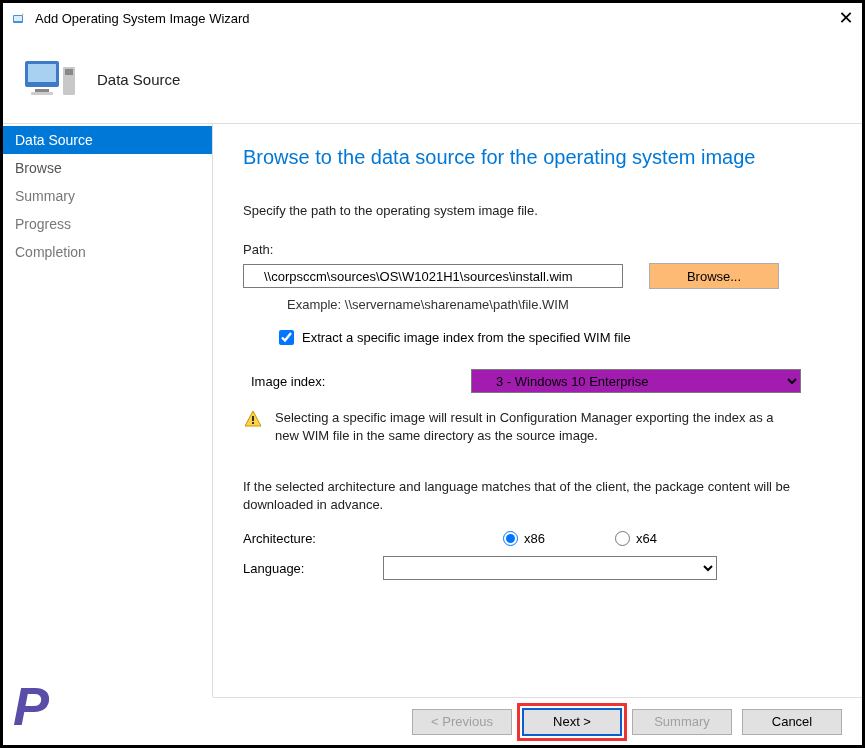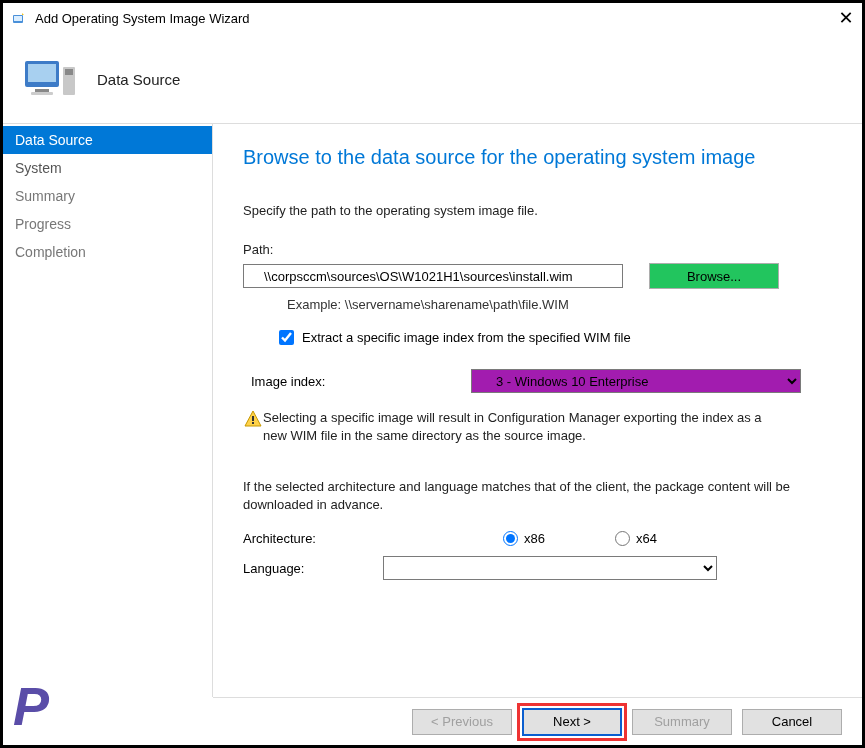--- a/index.html
+++ b/index.html
@@ -19,31 +19,31 @@
 .sidebar .item { padding: 6px 12px; font-size: 14px; color: #555; cursor: default; }
 .sidebar .item.active { background: #0078d7; color: #fff; }
 .sidebar .item.gray { color: #777; }
 
 .content { flex: 1; padding: 22px 30px 10px 30px; overflow: hidden; }
 .content h1 { font-size: 20px; font-weight: 400; color: #0078d7; margin-bottom: 34px; }
 .instr { margin-bottom: 24px; color: #222; }
 .label { margin-bottom: 6px; color: #222; }
 .rowpath { display: flex; align-items: center; gap: 26px; margin-bottom: 8px; }
 .pathbox { flex: 0 0 380px; height: 24px; border: 1px solid #7a7a7a; padding: 2px 20px; font-size: 13px; background: #fff; color: #000; }
-.browse { width: 130px; height: 26px; background: #22c55e; border: 1px solid #adadad; font-size: 13px; }
+.browse { width: 130px; height: 26px; background: #fdba74; border: 1px solid #adadad; font-size: 13px; }
 .example { margin: 4px 0 18px 44px; color: #333; }
 
 .chkrow { display:flex; align-items:center; margin: 6px 0 24px 36px; }
 .chkrow input { width:15px; height:15px; margin-right:8px; }
 
 .idxrow { display:flex; align-items:center; margin-bottom: 16px; }
 .idxrow .lbl { width: 220px; margin-left: 8px; }
 .idxrow select { width: 330px; height: 24px; border:1px solid #7a7a7a; font-size:13px; padding: 0 20px; background:#a21caf; }
 
-.warnrow { display:flex; margin-bottom: 34px; }
+.warnrow { display:flex; gap:12px; margin-bottom: 34px; }
 .warnrow .wtxt { color:#222; line-height:1.35; max-width: 520px; }
 
 .prefetch { color:#222; margin-bottom:18px; line-height:1.35; max-width: 560px; }
 
 .archrow { display:flex; align-items:center; margin-bottom:10px; }
 .archrow .lbl { width: 220px; }
 .radios { display:flex; gap:70px; align-items:center; padding-left: 40px; }
 .radios label { display:flex; align-items:center; gap:6px; }
 .radios input { width:15px; height:15px; }
 
@@ -88,21 +88,21 @@
         <rect x="40" y="12" width="12" height="28" rx="1" fill="#c8c8c8"></rect>
         <rect x="42" y="14" width="8" height="6" fill="#888"></rect>
       </svg>
     </span>
     <span class="htxt">Data Source</span>
   </div>
 
   <div class="body">
     <div class="sidebar">
       <div class="item active">Data Source</div>
-      <div class="item">System</div>
+      <div class="item">Browse</div>
       <div class="item gray">Summary</div>
       <div class="item gray">Progress</div>
       <div class="item gray">Completion</div>
     </div>
 
     <div class="content">
       <h1>Browse to the data source for the operating system image</h1>
       <div class="instr">Specify the path to the operating system image file.</div>
 
       <div class="label">Path:</div>

